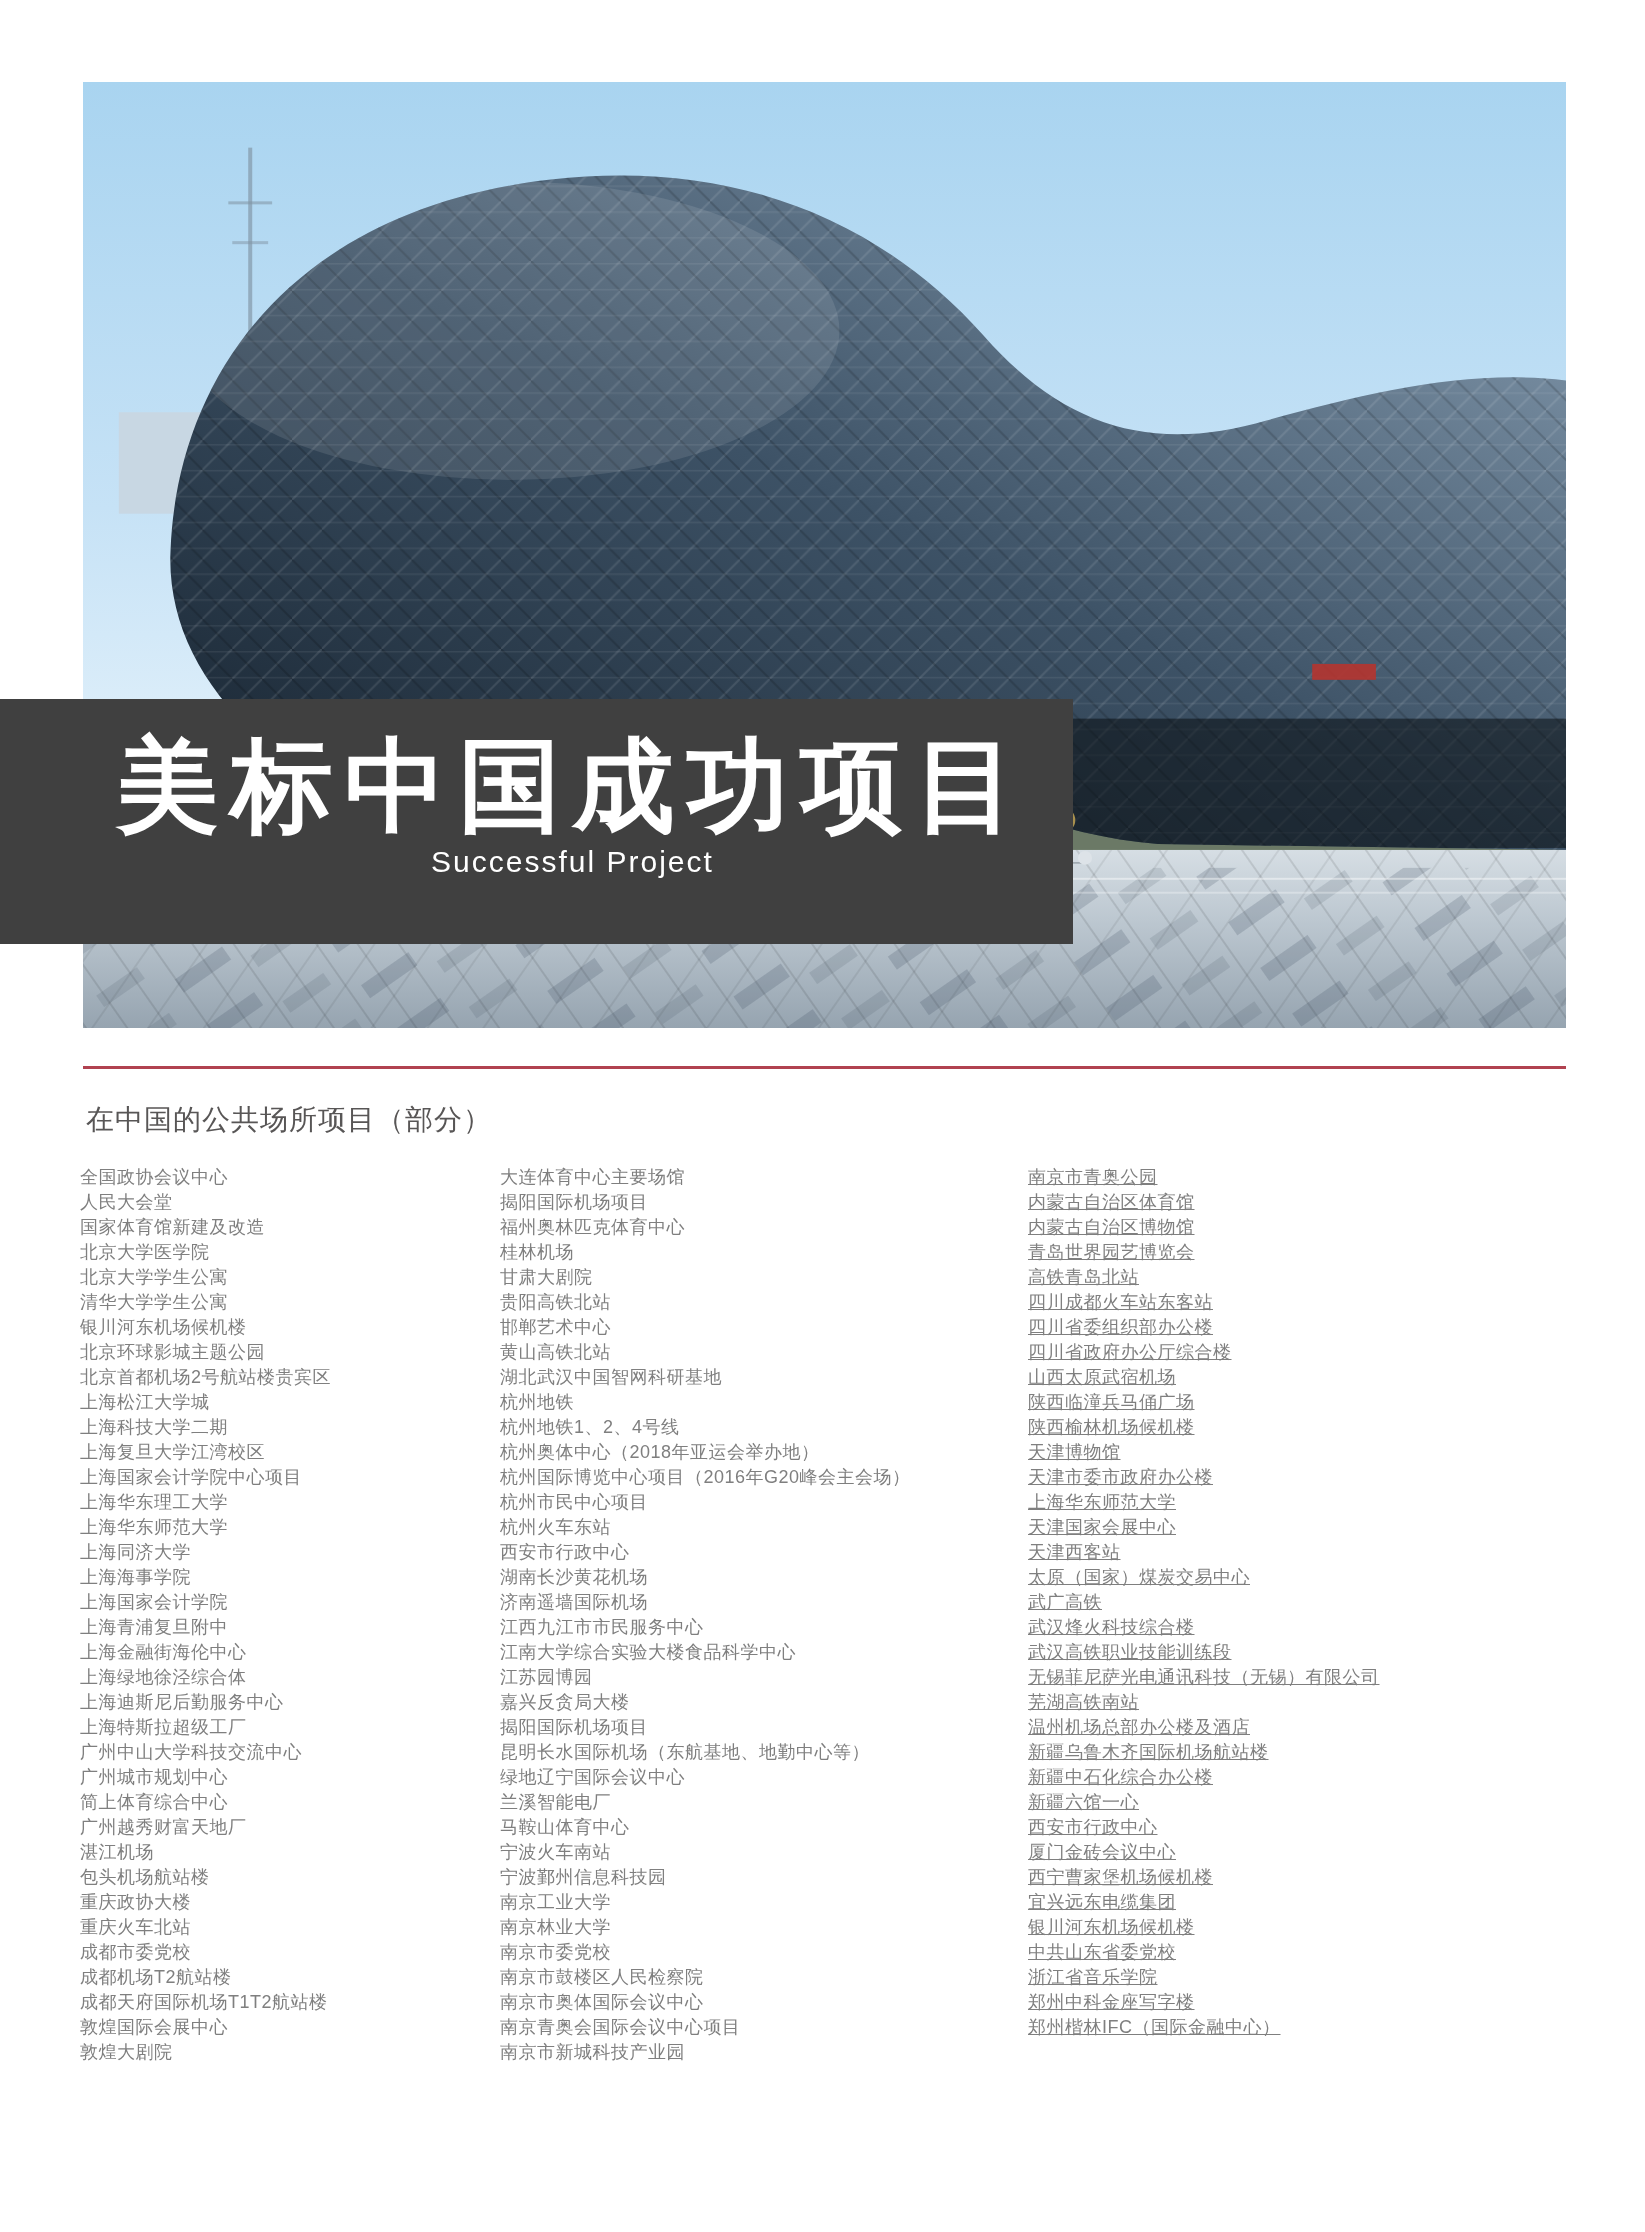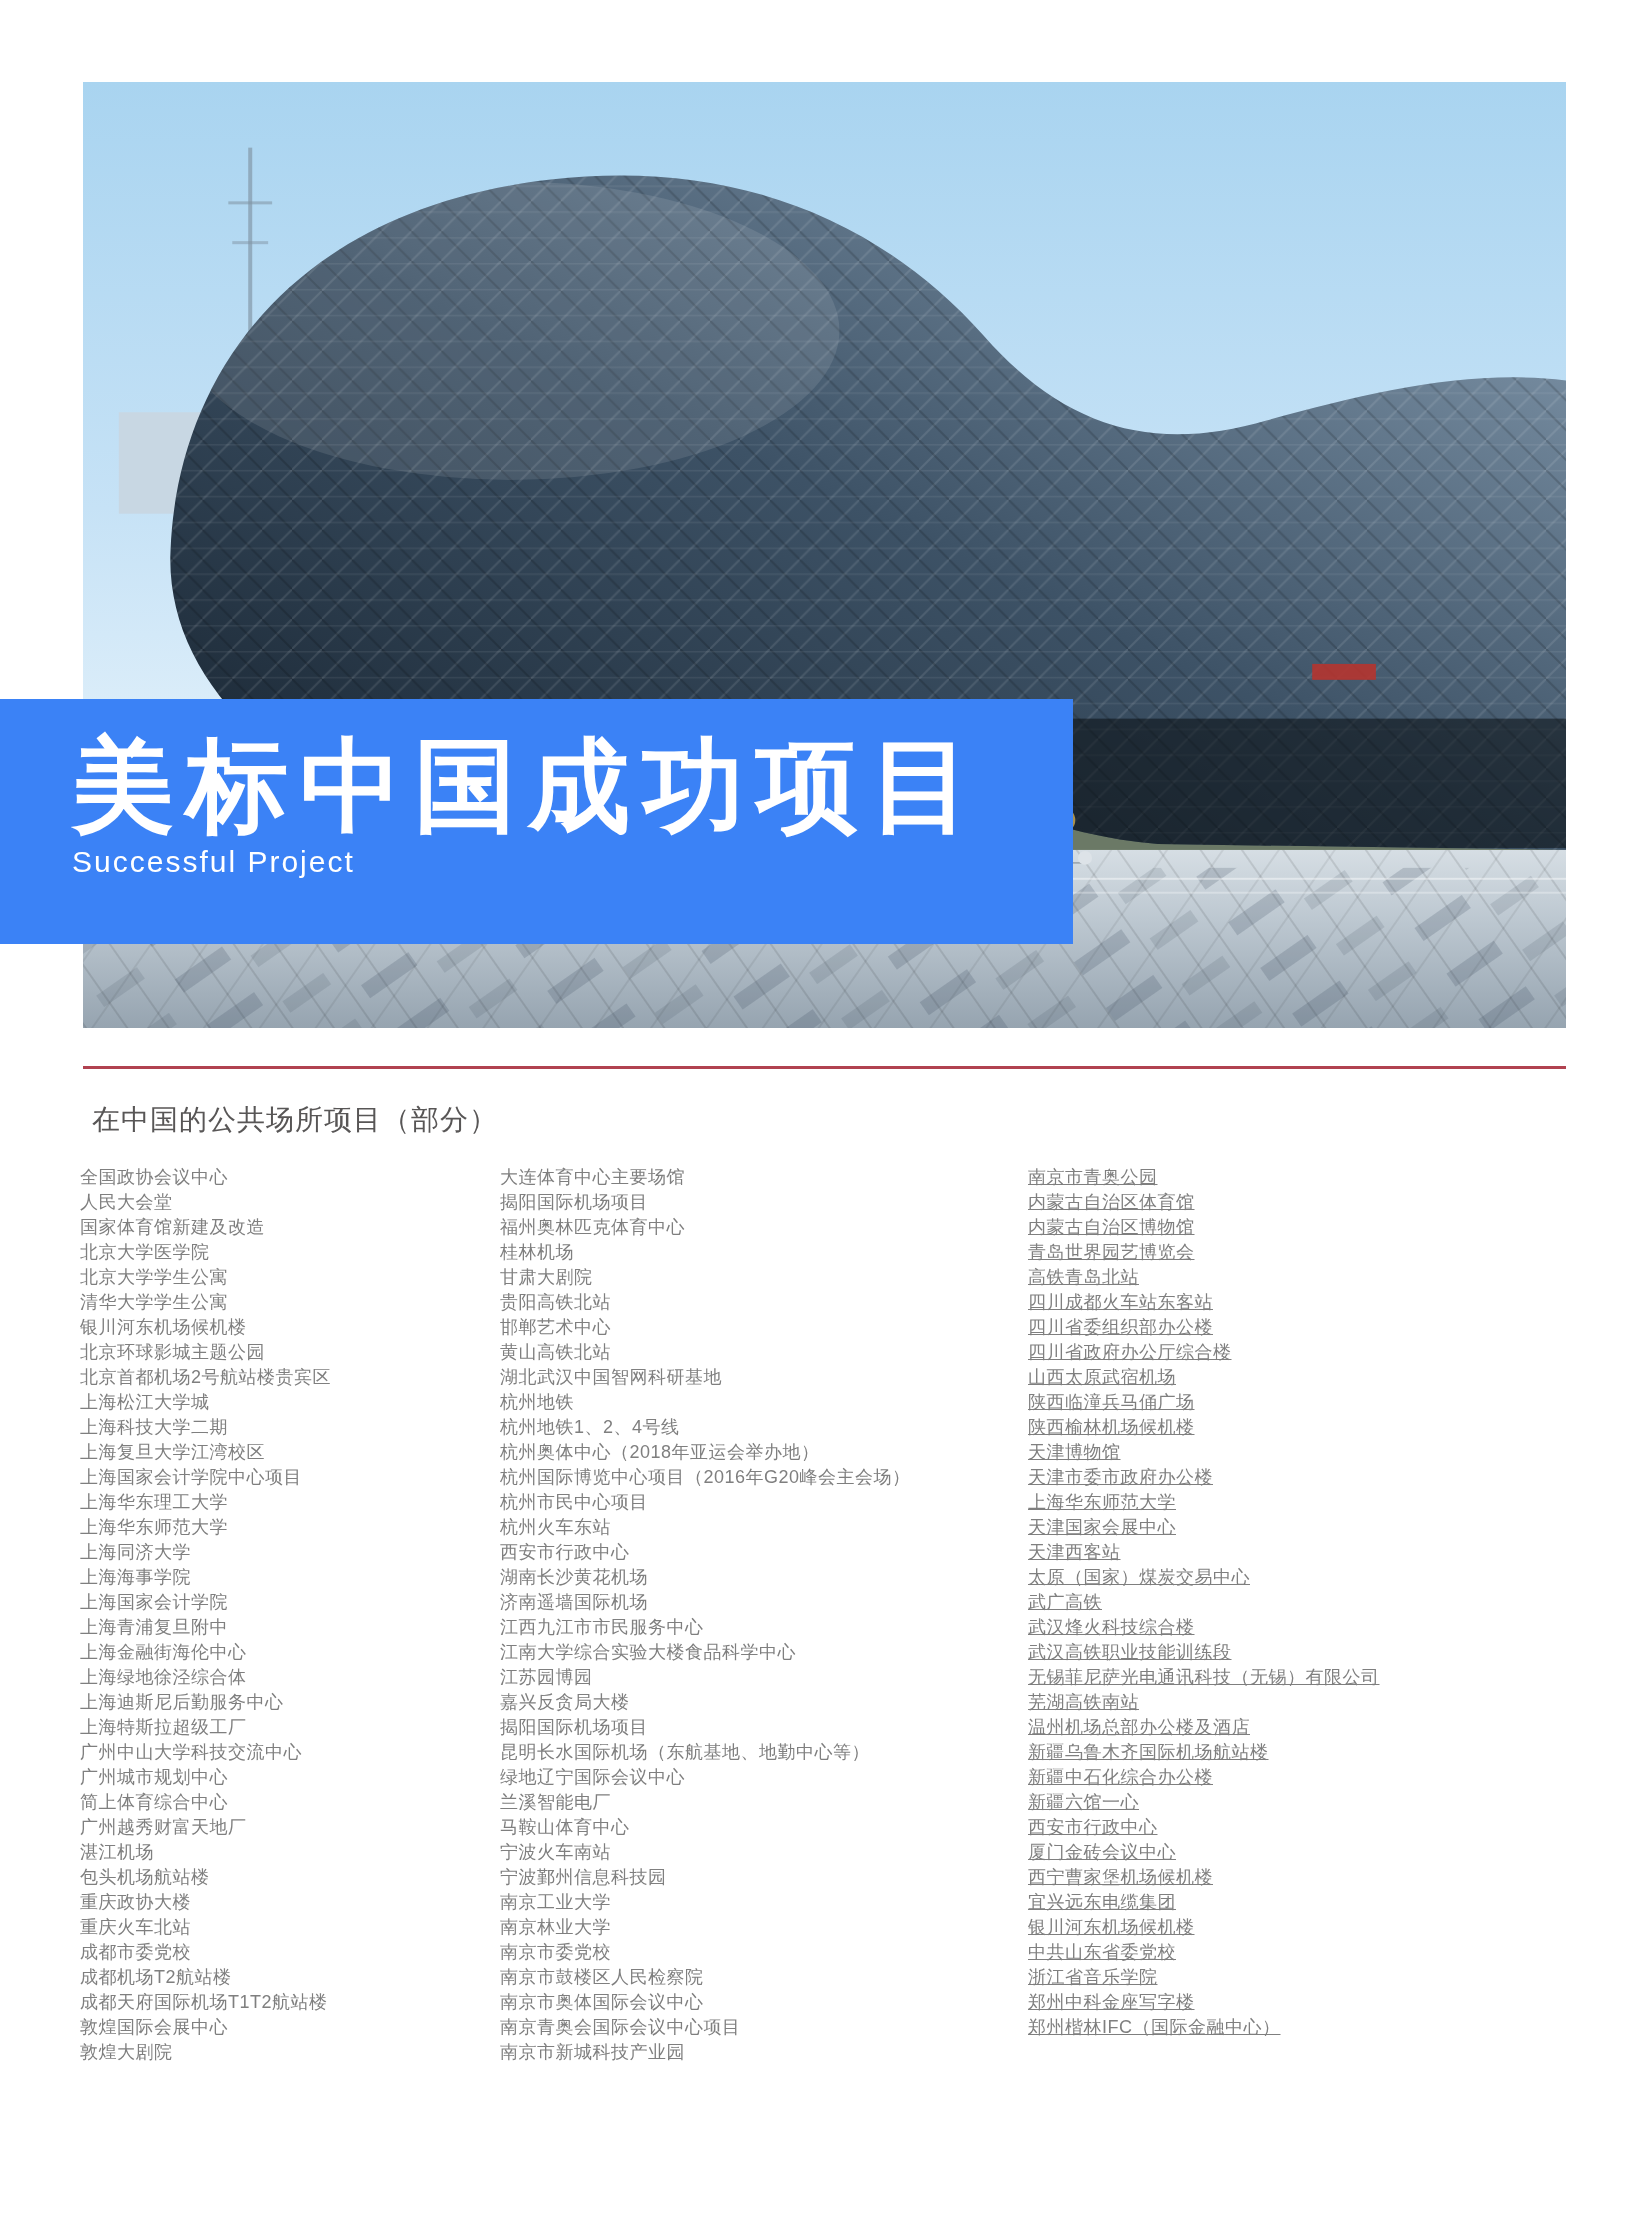--- a/index.html
+++ b/index.html
@@ -27,21 +27,21 @@
   .banner-subtitle{
     margin:8px 0 0 0;
     font-size:30px;line-height:32px;font-weight:normal;
     letter-spacing:2px;color:#ffffff;white-space:nowrap;
   }
   .divider{
     position:absolute;left:83px;top:1066px;width:1483px;height:3px;
     background:#B14250;
   }
   .section-heading{
-    position:absolute;left:92px;top:1102px;margin:0;
+    position:absolute;left:86px;top:1102px;margin:0;
     font-size:28px;line-height:36px;font-weight:normal;
     letter-spacing:1px;color:#585656;white-space:nowrap;
   }
   .col{
     position:absolute;top:1165px;margin:0;padding:0;list-style:none;
     font-size:18px;line-height:25px;color:#7F7F7F;
     letter-spacing:0.5px;white-space:nowrap;
   }
   .col-1{left:80px;}
   .col-2{left:500px;}
@@ -159,21 +159,21 @@
         <path d="M70 780 H1010" stroke="#dde3e8" stroke-width="14" stroke-linecap="round" stroke-dasharray="0.1 55" fill="none"></path>
       </g>
 
       <g>
         <rect x="900" y="731" width="8" height="10" fill="#a63c3c"></rect>
         <rect x="902" y="741" width="5" height="13" fill="#2e3338"></rect>
       </g>
     </svg>
   </div>
 
-  <div class="banner" style="background-color: #3b82f6;">
+  <div class="banner" style="background-color: #404040; text-align: center;">
     <h1 class="banner-title">美标中国成功项目</h1>
     <p class="banner-subtitle">Successful Project</p>
   </div>
 
   <div class="divider" style="background-color: rgb(177, 66, 80);"></div>
 
   <h2 class="section-heading">在中国的公共场所项目（部分）</h2>
 
   <ul class="col col-1">
       <li>全国政协会议中心</li>

